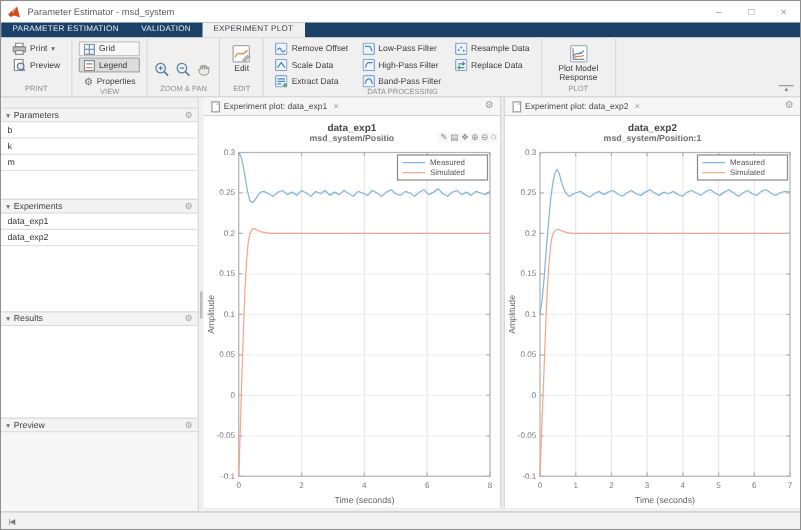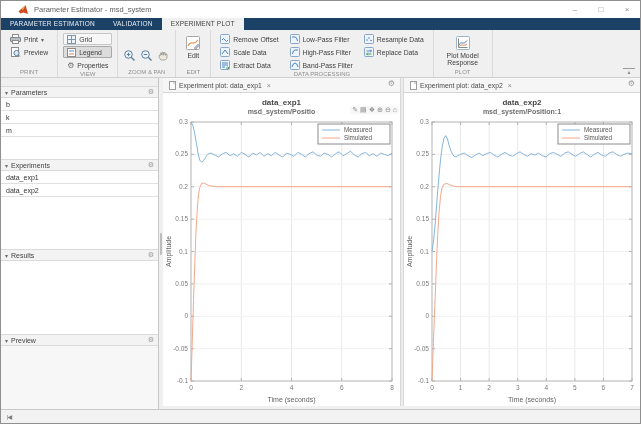--- a/index.html
+++ b/index.html
@@ -1,21 +1,21 @@
 <!DOCTYPE html>
 <html><head>
 <meta charset="utf-8">
 <style>
   * { box-sizing: border-box; margin: 0; padding: 0; }
   html,body { width:641px; height:424px; }
   body { font-family: "Liberation Sans", sans-serif; background:#dcdcdc; overflow:hidden; }
   .window { width:641px; height:424px; background:#fff; border:1px solid #8f8f8f; display:flex; flex-direction:column; position:relative; }
 
   
-  .titlebar { height:17px; background:#ffffff; display:flex; align-items:center; padding-left:17px; flex:0 0 auto; }
+  .titlebar { height:17px; background:#ffffff; display:flex; align-items:center; padding-left:5px; flex:0 0 auto; }
   .app-icon { width:11px; height:11px; margin-right:5px; display:inline-flex; }
   .title { font-size:7.5px; color:#5f5f5f; flex:1; }
   .win-controls { display:flex; height:100%; }
   .win-btn { width:26px; height:100%; display:flex; align-items:center; justify-content:center; font-size:8px; color:#8a8a8a; cursor:default; }
 
   
   .tabstrip { height:12px; background:#1b4166; display:flex; align-items:stretch; flex:0 0 auto; }
   .rtab { font-size:6.5px; color:#e8eef5; padding:2px 9px 0 9px; letter-spacing:.2px; }
   .rtab.active { background:#f0f0f0; color:#3c3c3c; }
 

